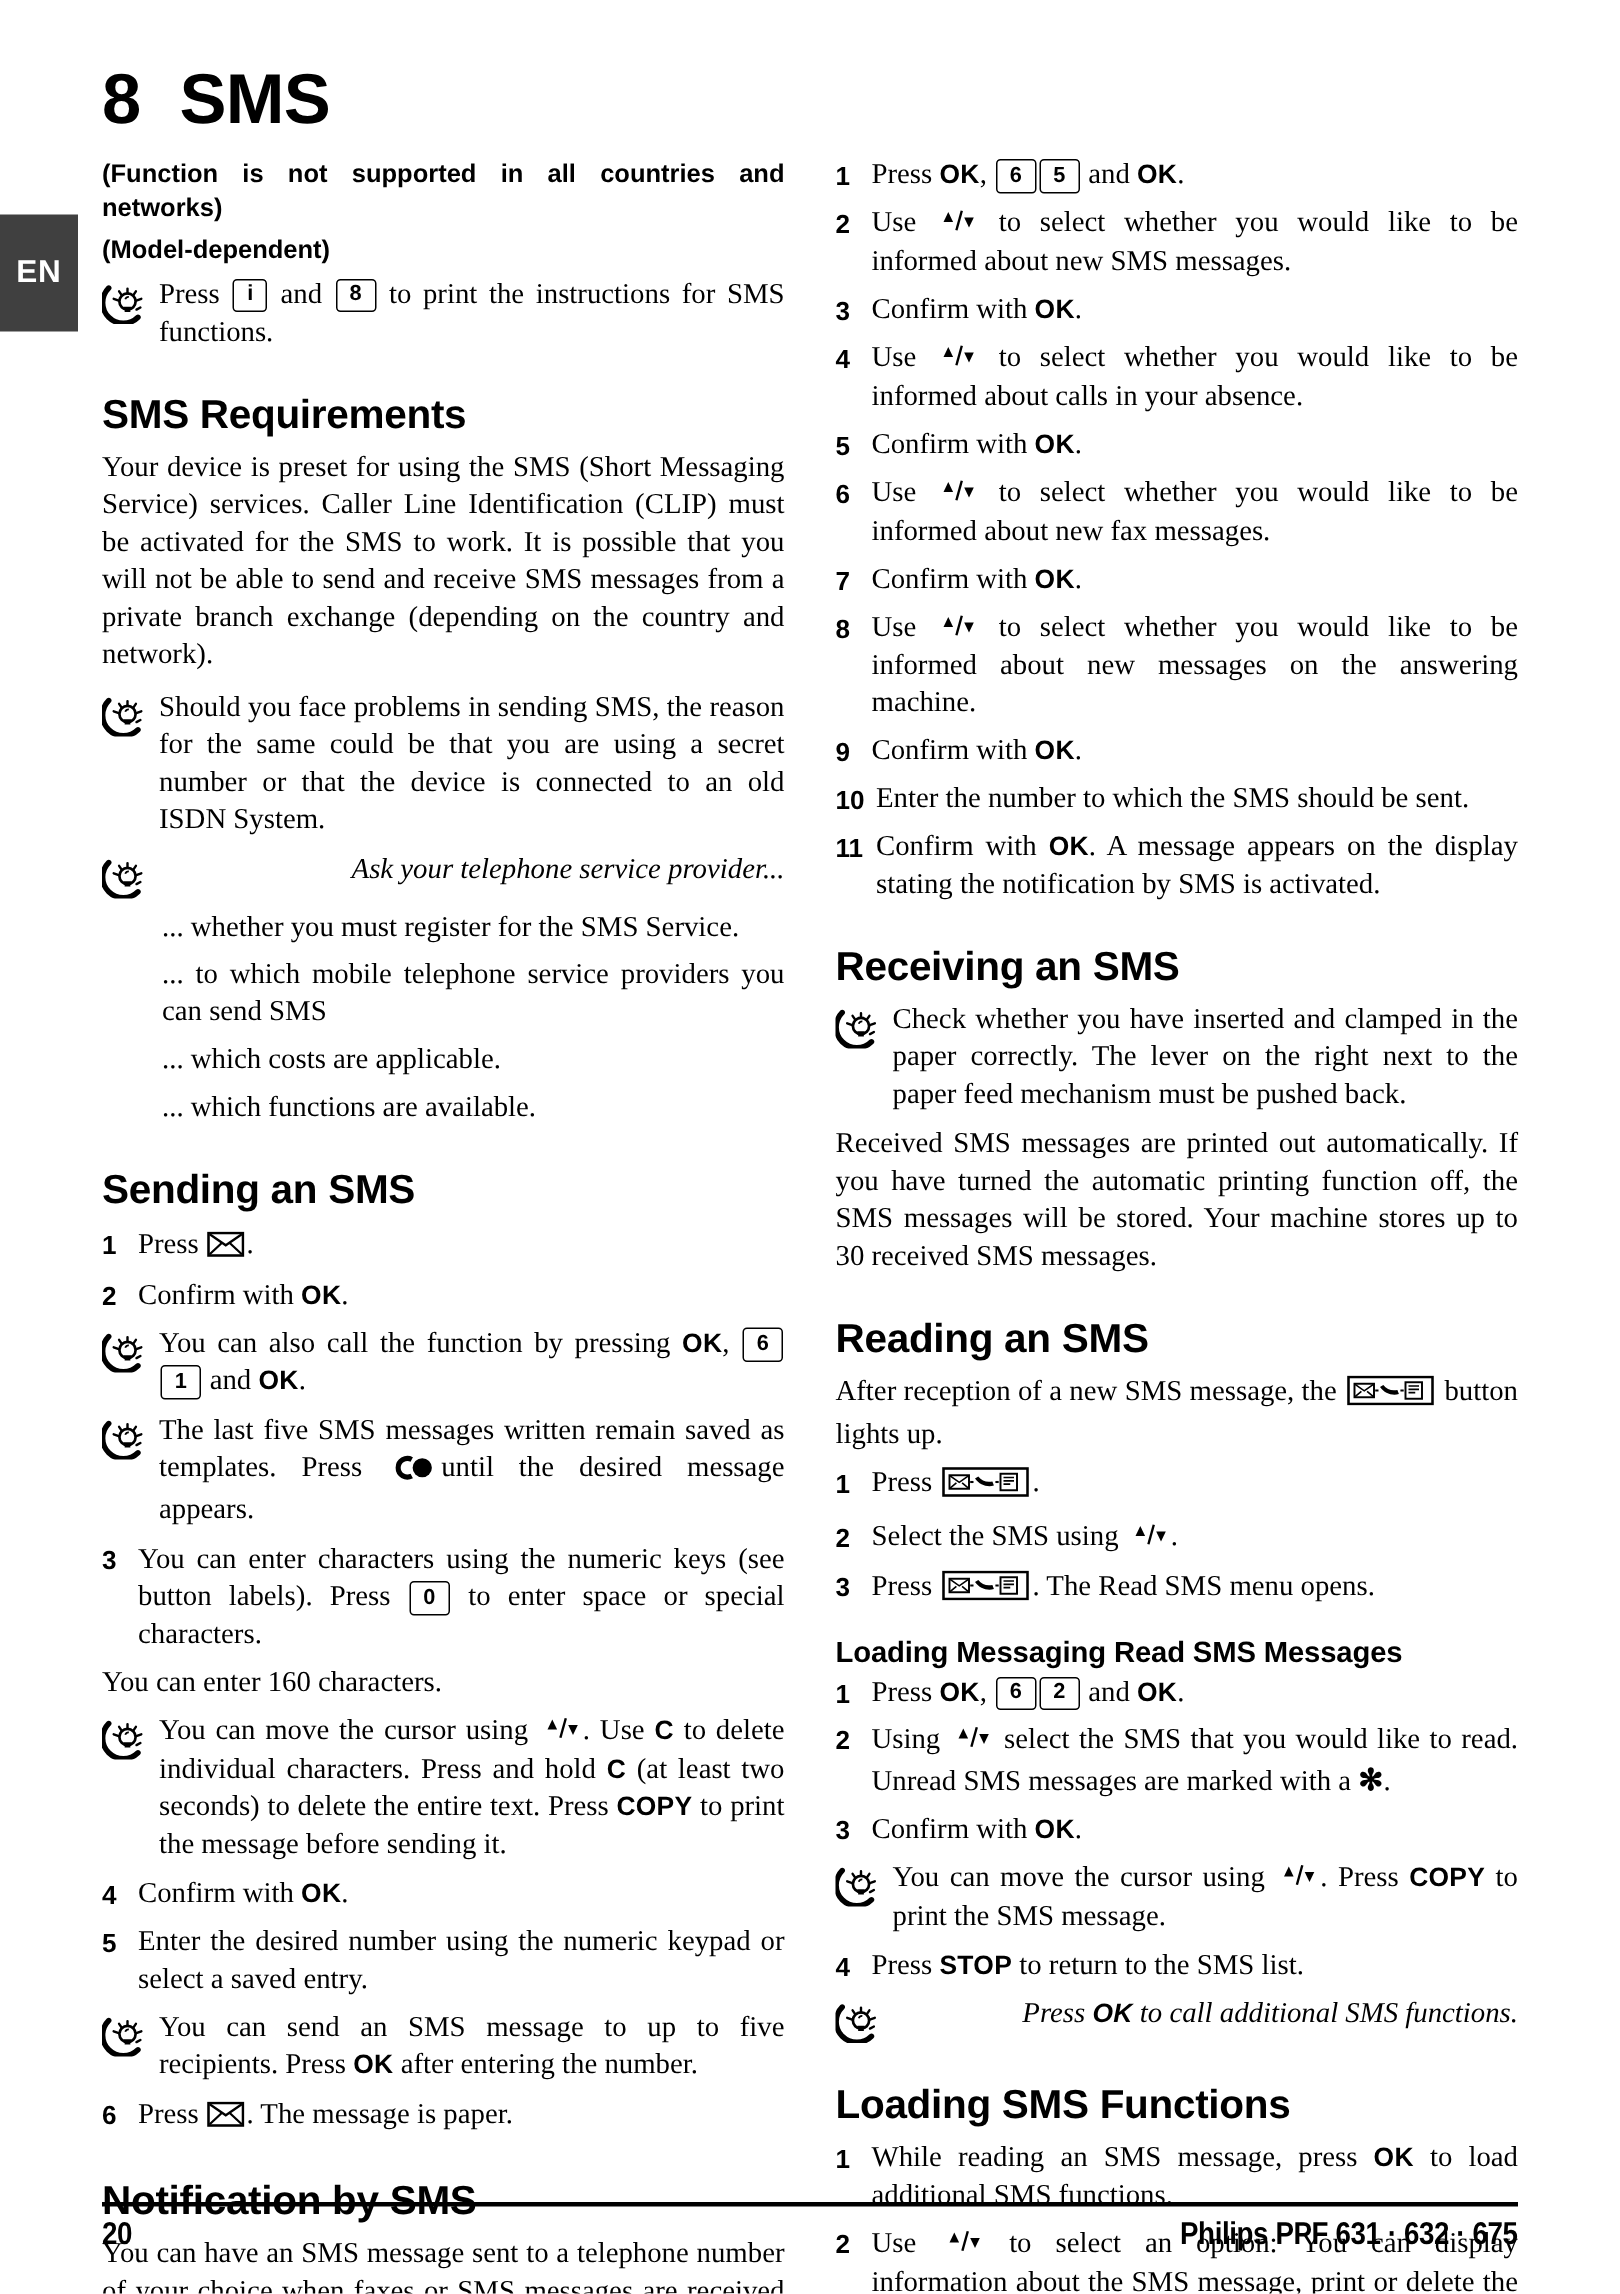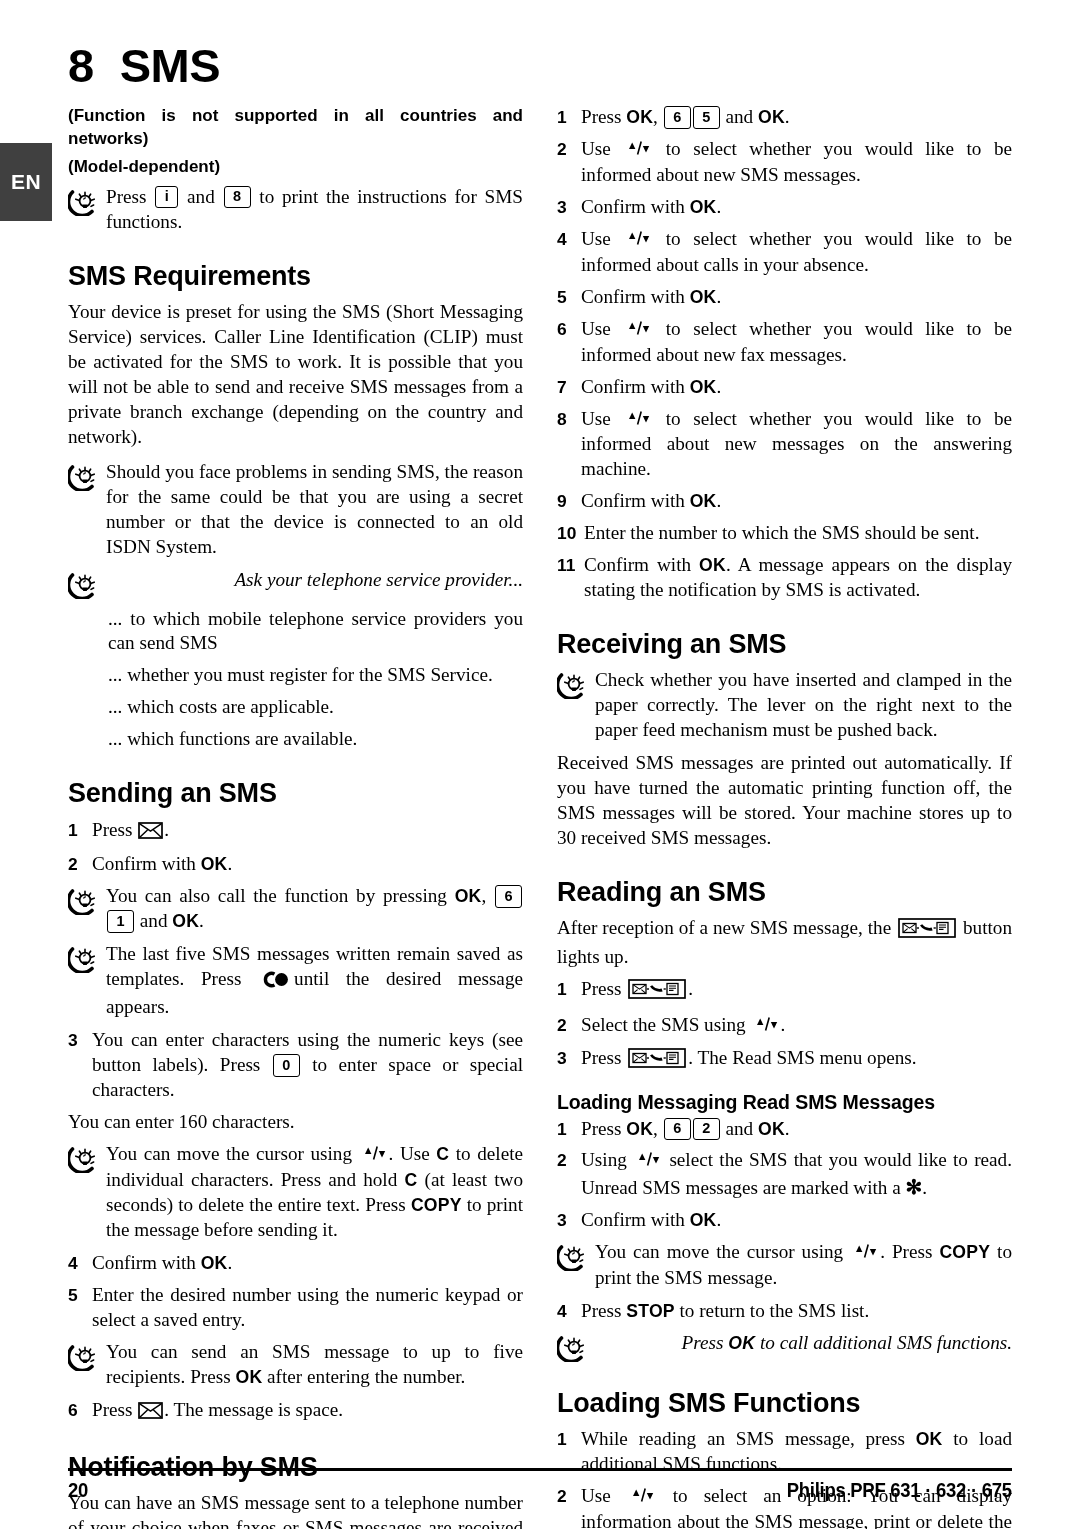--- a/index.html
+++ b/index.html
@@ -249,22 +249,22 @@
           <path d="M4.5 6 A12.5 12.5 0 1 0 24 25.5" stroke="#000" stroke-width="3.6" fill="none" stroke-linecap="round"></path>
           <circle cx="17" cy="15" r="5.4" stroke="#000" stroke-width="1.8" fill="none"></circle>
           <path d="M14.6 19.2 h4.8 M15.1 21.2 h3.8" stroke="#000" stroke-width="1.5"></path>
           <path d="M17 6.4 v3.2 M11.4 8.2 l1.7 2.6 M22.6 8.2 l-1.7 2.6 M7.8 13.2 l2.9 1.1 M26.2 13.2 l-2.9 1.1 M25.6 19 l-2.6 1.4" stroke="#000" stroke-width="1.6" stroke-linecap="round"></path>
           <path d="M15.5 13.5 a2.4 2.4 0 0 1 2.4 -1.6" stroke="#000" stroke-width="1.2" fill="none"></path>
         </svg>
       </span>
       <span class="txt nojust">Ask your telephone service provider...</span>
     </div>
 
+    <div class="dots nojust">... whether you must register for the SMS Service.</div>
     <div class="dots">... to which mobile telephone service providers you can send SMS</div>
-    <div class="dots nojust">... whether you must register for the SMS Service.</div>
     <div class="dots nojust">... which costs are applicable.</div>
     <div class="dots nojust">... which functions are available.</div>
 
     <h2 class="sec">Sending an SMS</h2>
 
     <div class="step">
       <span class="n">1</span>
       <span class="txt nojust">
         <span>Press</span>
         <span class="gl env">
@@ -395,21 +395,21 @@
 
     <div class="step">
       <span class="n">6</span>
       <span class="txt nojust">
         <span>Press</span>
         <span class="gl env">
           <svg width="25" height="17" viewBox="0 0 25 17">
               <rect x="1" y="1" width="23" height="15" fill="none" stroke="#000" stroke-width="1.7"></rect>
               <path d="M1.8 1.8 L12.5 9.2 L23.2 1.8 M1.8 15.2 L9.5 8 M23.2 15.2 L15.5 8" fill="none" stroke="#000" stroke-width="1.5"></path>
             </svg>
-        </span><span>. The message is space.</span>
+        </span><span>. The message is paper.</span>
       </span>
     </div>
 
     <h2 class="sec">Notification by SMS</h2>
     <p class="body">You can have an SMS message sent to a telephone number of your choice when faxes or SMS messages are received or the answering machine receives calls or voice messages in your absence.</p>
 
   </div>
 
   <div class="col col-right">
 

